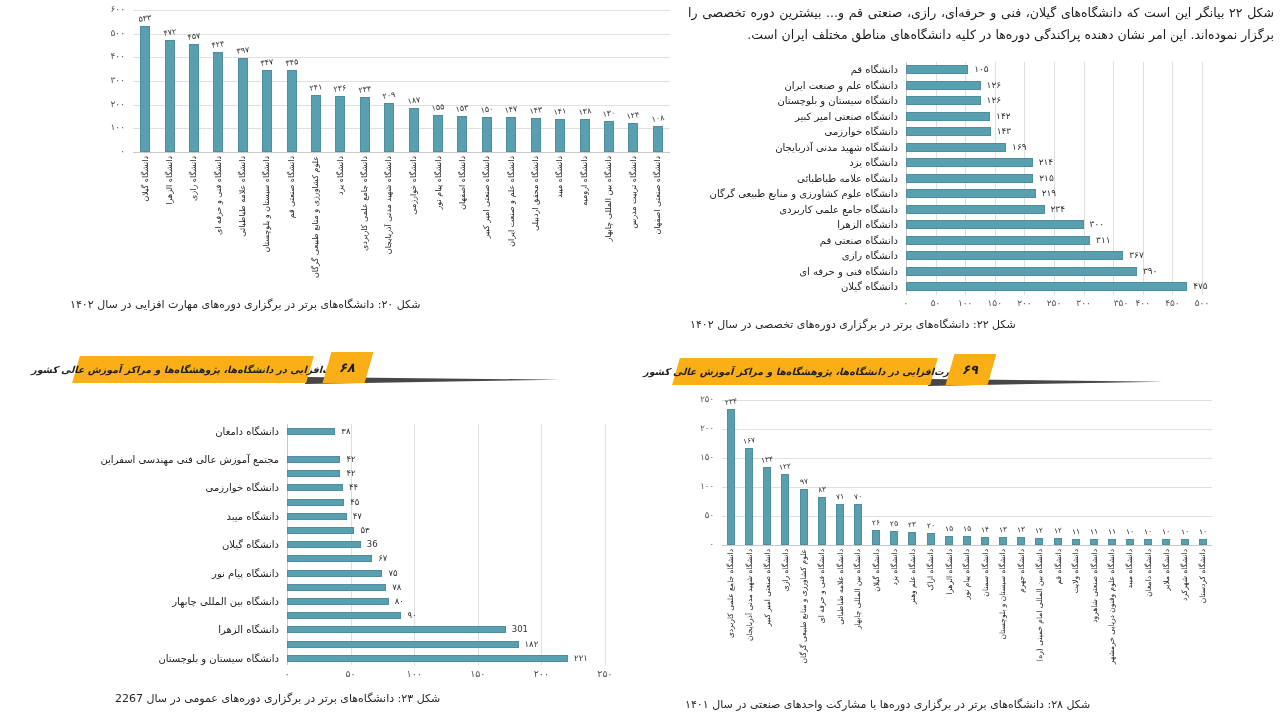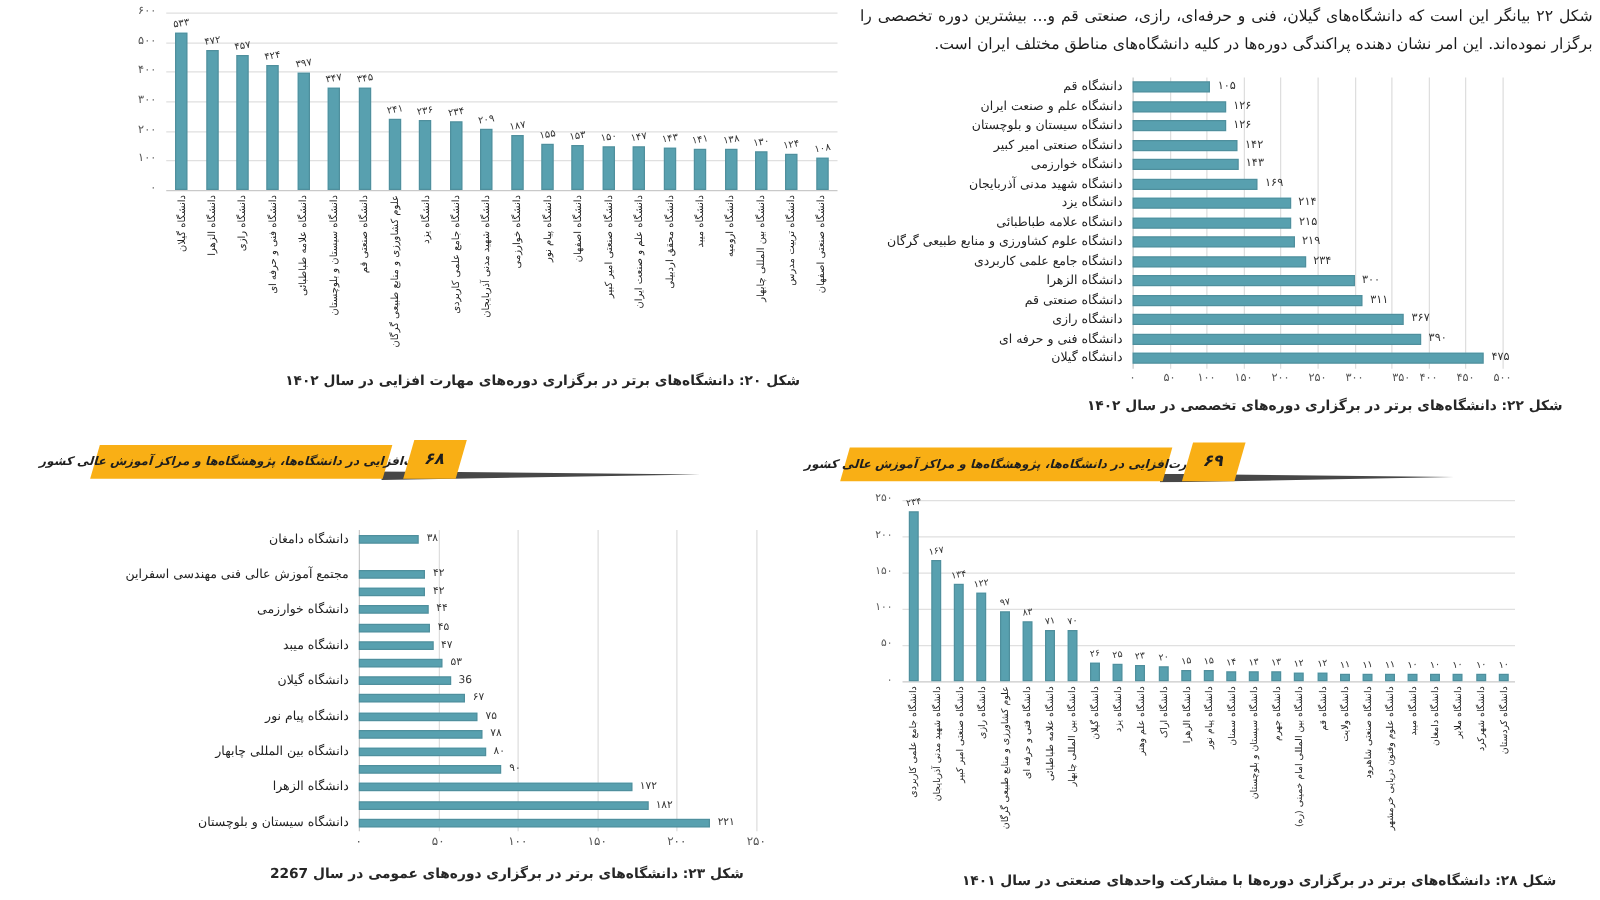--- a/index.html
+++ b/index.html
@@ -8,22 +8,22 @@
     background:#ffffff;
     font-family:"DejaVu Sans",sans-serif;
   }
   
   .para{
     position:absolute;direction:rtl;text-align:justify;
     color:#1c1c1c;font-size:12.5px;line-height:1.78;
   }
   
   .caption{
-    position:absolute;direction:rtl;text-align:right;
-    font-weight:bold;font-size:11px;color:#262626;white-space:nowrap;
+    position:absolute;direction:rtl;text-align:left;
+    font-weight:normal;font-size:11px;color:#262626;white-space:nowrap;
   }
   
   .chart{position:absolute;}
   
   .v-axis{position:absolute;left:0;top:0;}
   .v-tick{position:absolute;right:8px;direction:rtl;color:#555;white-space:nowrap;}
   .v-plot{position:absolute;border-bottom:1px solid #c9c9c9;}
   .gridline-h{position:absolute;left:0;right:0;height:1px;background:#e0e0e0;}
   .v-cols{position:absolute;left:0;right:0;top:0;bottom:0;display:flex;align-items:flex-end;}
   .v-col{flex:1;position:relative;height:100%;}
@@ -486,21 +486,21 @@
         <span class=""></span>
       </div>
       <div class="h-bar" style="left: 172px; top: 3.6px; width: 114.48px; height: 7px; background: rgb(88, 160, 175);"></div>
       <span class="h-val" style="left: 292.48px; top: 1.6px; font-size: 8.5px;">۹۰</span>
     </div>
     <div class="h-row" style="top: 198.8px; height: 14.2px;">
       <div class="h-label" style="width: 172px; font-size: 10px;">
         <span class="">دانشگاه الزهرا</span>
       </div>
       <div class="h-bar" style="left: 172px; top: 3.6px; width: 218.784px; height: 7px; background: rgb(88, 160, 175);"></div>
-      <span class="h-val" style="left: 396.784px; top: 1.6px; font-size: 8.5px;">۱۷۲</span>
+      <span class="h-val" style="left: 396.784px; top: 1.6px; font-size: 8.5px;">301</span>
     </div>
     <div class="h-row" style="top: 213px; height: 14.2px;">
       <div class="h-label" style="width: 172px; font-size: 10px;">
         <span class=""></span>
       </div>
       <div class="h-bar" style="left: 172px; top: 3.6px; width: 231.504px; height: 7px; background: rgb(88, 160, 175);"></div>
       <span class="h-val" style="left: 409.504px; top: 1.6px; font-size: 8.5px;">۱۸۲</span>
     </div>
     <div class="h-row" style="top: 227.2px; height: 14.2px;">
       <div class="h-label" style="width: 172px; font-size: 10px;">

